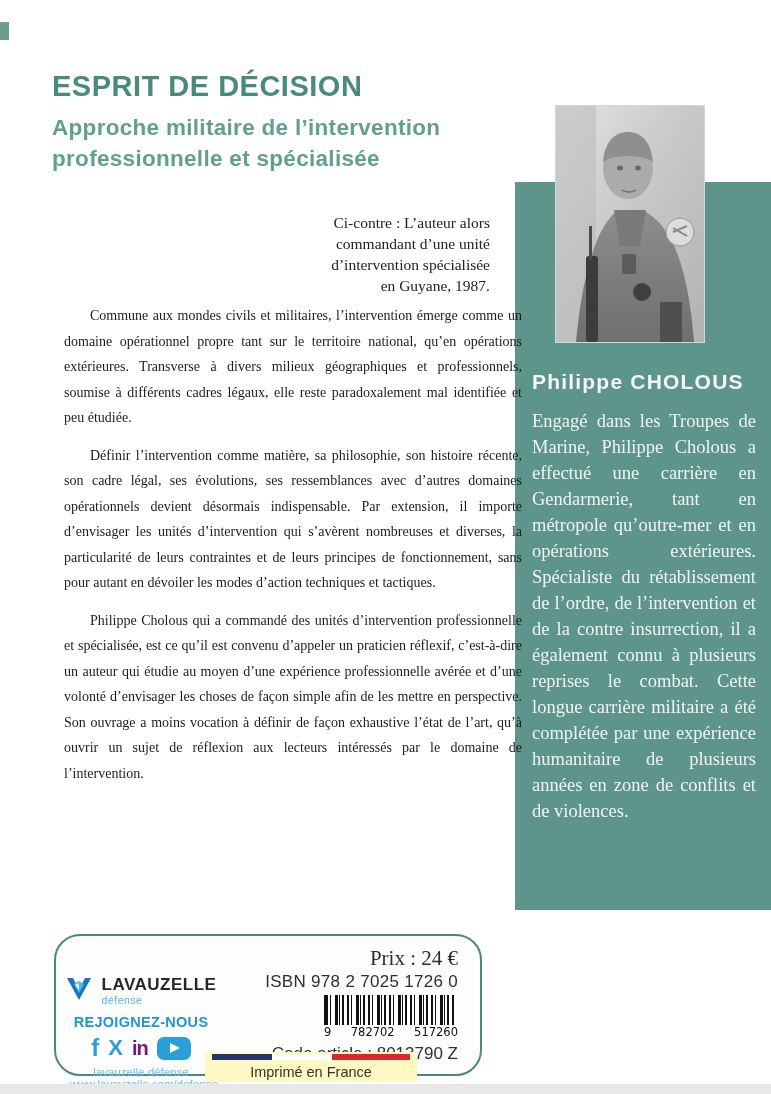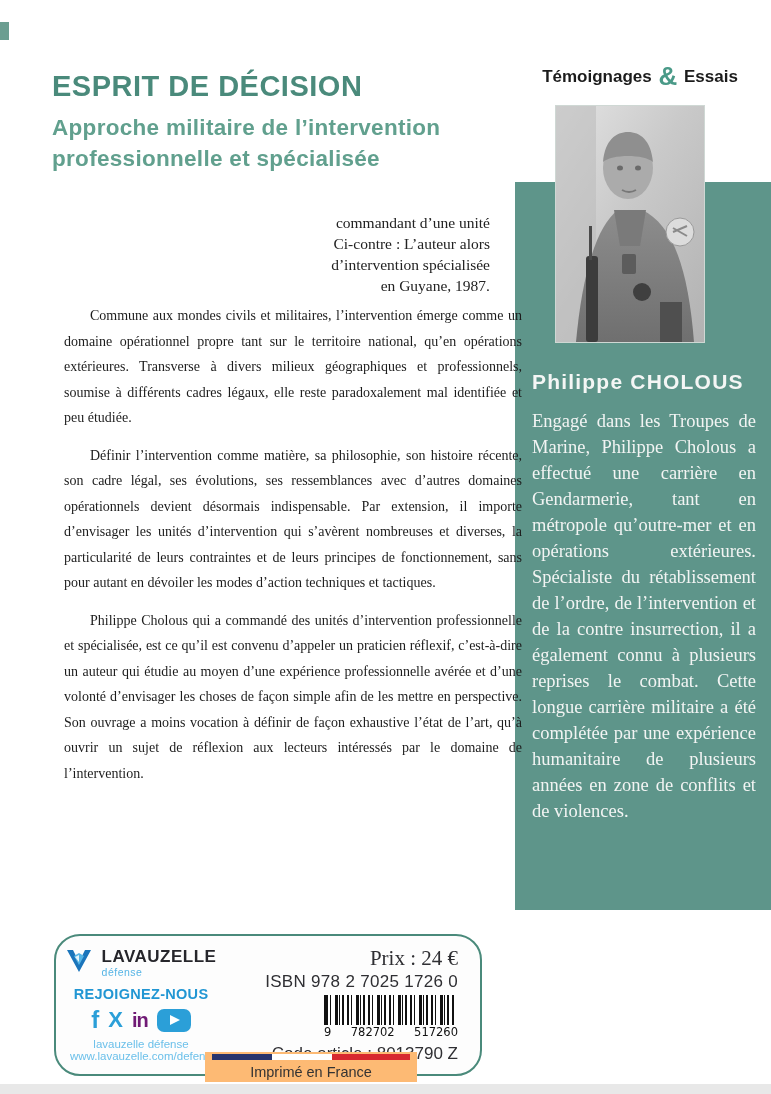--- a/index.html
+++ b/index.html
@@ -34,21 +34,21 @@
   .author-name{position:absolute;left:532px;top:370px;width:226px;color:#f4f6f5;
                font-size:21px;letter-spacing:1.2px;font-weight:700;}
   .author-bio{position:absolute;left:532px;top:408px;width:224px;color:#f2f4f3;
               font-family:"Liberation Serif","DejaVu Serif",serif;font-size:18.5px;
               line-height:26px;text-align:justify;hyphens:auto;}
 
   .footer-box{position:absolute;left:54px;top:934px;width:424px;height:138px;
               border:2px solid #4a8a7b;border-radius:26px;background:#fdfdfd;}
 
   .pub-col{position:absolute;left:14px;top:12px;width:142px;text-align:center;}
-  .logo-row{display:flex;align-items:flex-start;justify-content:center;gap:10px;}
+  .logo-row{display:flex;align-items:flex-start;justify-content:center;gap:10px;margin-top:28px;}
   .brand-name{font-size:17px;font-weight:bold;color:#26262b;letter-spacing:.5px;line-height:18px;text-align:left;}
   .brand-division{font-size:10.5px;color:#55b4e5;text-align:left;letter-spacing:.5px;}
   .join-us{margin-top:8px;font-size:14.5px;font-weight:bold;color:#2196d3;letter-spacing:.3px;}
   .social-row{margin-top:5px;display:flex;align-items:center;justify-content:center;gap:9px;height:26px;}
   .icon-f{font-size:24px;font-weight:bold;color:#2b9fd8;line-height:24px;}
   .icon-x{font-size:22px;font-weight:bold;color:#2b9fd8;line-height:24px;}
   .icon-in{font-size:20px;font-weight:bold;color:#701a75;line-height:24px;letter-spacing:-1px;}
   .icon-yt{width:34px;height:23px;background:#2b9fd8;border-radius:7px;position:relative;}
   .icon-yt::after{content:"";position:absolute;left:13px;top:6px;border-left:10px solid #fff;
                   border-top:5.5px solid transparent;border-bottom:5.5px solid transparent;}
@@ -59,21 +59,21 @@
   .price-line{font-size:21px;font-family:Liberation Serif, serif;}
   .isbn-line{font-size:17px;margin-top:1px;letter-spacing:.3px;}
   .barcode{margin:3px 4px 0 auto;width:126px;height:30px;
            background:repeating-linear-gradient(90deg,#111 0 2px,#fff 2px 4px,#111 4px 5px,#fff 5px 9px,
            #111 9px 12px,#fff 12px 13px,#111 13px 14px,#fff 14px 16px,#111 16px 18px,#fff 18px 21px);
            border-left:2px solid #111;border-right:2px solid #111;}
   .barcode-digits{width:134px;margin:0 0 0 auto;display:flex;justify-content:space-between;
                   font-size:11.5px;color:#111;font-family:"DejaVu Sans",sans-serif;}
   .code-article{font-size:17px;margin-top:5px;}
 
-  .imprint{position:absolute;left:205px;top:1052px;width:200px;text-align:center;background:#fdba74;
+  .imprint{position:absolute;left:205px;top:1052px;width:200px;text-align:center;background:#fef9c3;
            padding:2px 6px;}
   .flag{display:flex;width:198px;height:6px;margin:0 auto 4px auto;}
   .flag .b{width:60px;background:#27346d;}
   .flag .w{width:60px;background:#ffffff;}
   .flag .r{width:78px;background:#d7282f;}
   .imprint-text{font-size:14.5px;color:#333;}
 </style>
 </head>
 <body>
 
@@ -81,25 +81,20 @@
 
   <div class="corner-mark"></div>
 
   <h1 class="title">ESPRIT DE DÉCISION</h1>
 
   <div class="subtitle">
     <div>Approche militaire de l’intervention</div>
     <div>professionnelle et spécialisée</div>
   </div>
 
-  <div class="collection">
-    <span>Témoignages</span>
-    <span class="amp">&amp;</span>
-    <span>Essais</span>
-  </div>
 
   <div class="teal-panel"></div>
 
   <div class="photo">
     <svg width="148" height="236" viewBox="0 0 148 236" xmlns="http://www.w3.org/2000/svg">
       <defs>
         <linearGradient id="bg" x1="0" y1="0" x2="1" y2="1">
           <stop offset="0" stop-color="#e4e4e4"></stop>
           <stop offset="0.45" stop-color="#c9c9c9"></stop>
           <stop offset="1" stop-color="#b2b2b2"></stop>
@@ -122,22 +117,22 @@
       <path d="M117,126 L131,120 M117,122 L131,130" stroke="#8a8a8a" stroke-width="2"></path>
       <rect x="30" y="150" width="12" height="86" rx="3" fill="#3c3c3c"></rect>
       <rect x="33" y="120" width="3" height="34" fill="#4a4a4a"></rect>
       <rect x="66" y="148" width="14" height="20" rx="2" fill="#5c5c5c"></rect>
       <circle cx="86" cy="186" r="9" fill="#3f3f3f"></circle>
       <rect x="104" y="196" width="22" height="40" fill="#4f4f4f"></rect>
     </svg>
   </div>
 
   <div class="caption">
+    <div>Ci-contre : L’auteur alors</div>
     <div>commandant d’une unité</div>
-    <div>Ci-contre : L’auteur alors</div>
     <div>d’intervention spécialisée</div>
     <div>en Guyane, 1987.</div>
   </div>
 
   <div class="synopsis">
     <p>Commune aux mondes civils et militaires, l’intervention émerge comme un domaine opérationnel propre tant sur le territoire national, qu’en opérations extérieures. Transverse à divers milieux géographiques et professionnels, soumise à différents cadres légaux, elle reste paradoxalement mal identifiée et peu étudiée.</p>
     <p>Définir l’intervention comme matière, sa philosophie, son histoire récente, son cadre légal, ses évolutions, ses ressemblances avec d’autres domaines opérationnels devient désormais indispensable. Par extension, il importe d’envisager les unités d’intervention qui s’avèrent nombreuses et diverses, la particularité de leurs contraintes et de leurs principes de fonctionnement, sans pour autant en dévoiler les modes d’action techniques et tactiques.</p>
     <p>Philippe Cholous qui a commandé des unités d’intervention professionnelle et spécialisée, est ce qu’il est convenu d’appeler un praticien réflexif, c’est-à-dire un auteur qui étudie au moyen d’une expérience professionnelle avérée et d’une volonté d’envisager les choses de façon simple afin de les mettre en perspective. Son ouvrage a moins vocation à définir de façon exhaustive l’état de l’art, qu’à ouvrir un sujet de réflexion aux lecteurs intéressés par le domaine de l’intervention.</p>
   </div>
 

